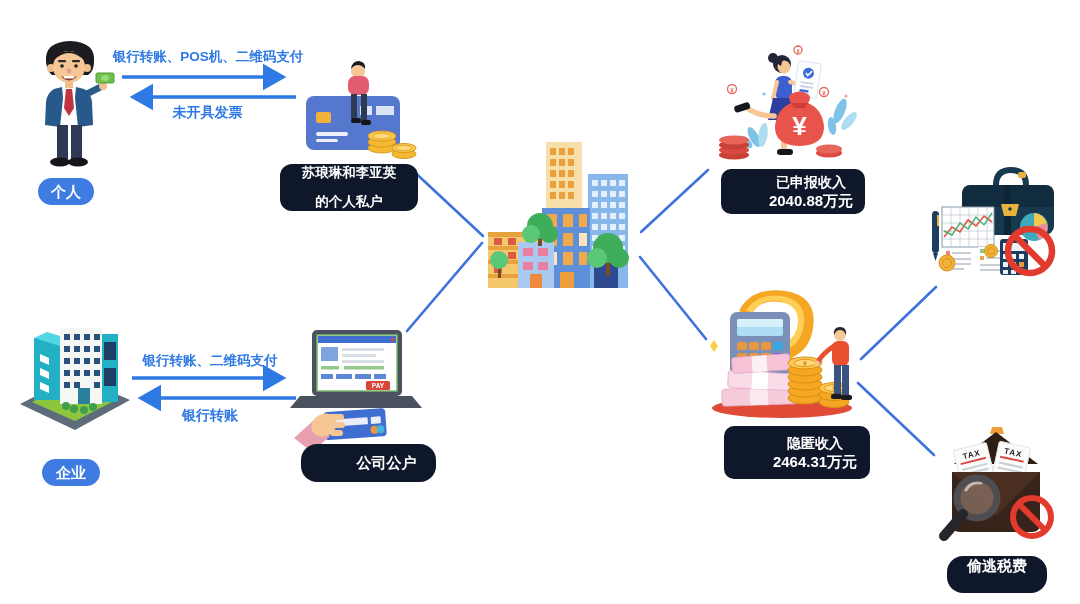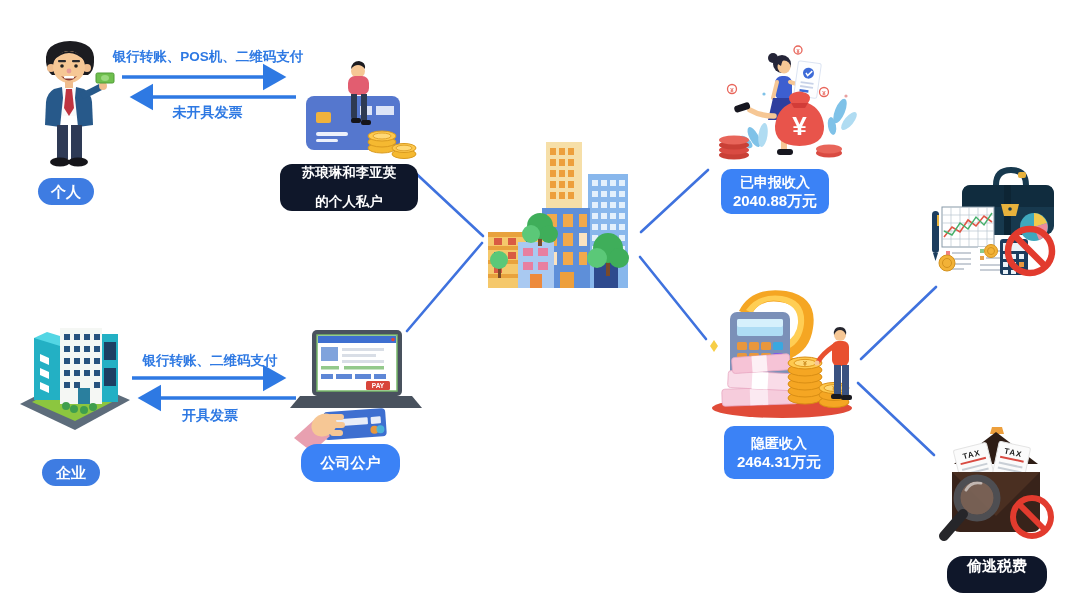--- a/index.html
+++ b/index.html
@@ -7,21 +7,21 @@
     position:relative;width:1080px;height:604px;background:#ffffff;overflow:hidden;
     font-family:"Liberation Sans","DejaVu Sans",sans-serif;
   }
   .abs{position:absolute;}
   svg{display:block;}
   .lbl{
     position:absolute;display:flex;flex-direction:column;align-items:center;justify-content:center;
     color:#fff;font-weight:bold;text-align:center;line-height:1.3;white-space:nowrap;
   }
   .pill{background:#3E7CE2;border-radius:15px;font-size:15px;}
-  .boxblue{background:#3b82f6;border-radius:10px;}
+  .boxblue{background:#0f172a;border-radius:10px;padding-left:36px;}
   .brightbox{background:#0f172a;border-radius:10px;justify-content:space-between;}
   .flowtxt{
     position:absolute;color:#2E79E3;font-weight:bold;text-align:center;font-size:13.5px;white-space:nowrap;
   }
 </style>
 </head>
 <body>
 
 <div id="canvas">
 
@@ -42,21 +42,21 @@
     <line x1="407" y1="331" x2="482" y2="243" stroke="#3F72DE" stroke-width="2.6" stroke-linecap="round"></line>
     <line x1="641" y1="232" x2="708" y2="170" stroke="#3F72DE" stroke-width="2.6" stroke-linecap="round"></line>
     <line x1="640" y1="257" x2="706" y2="339" stroke="#3F72DE" stroke-width="2.6" stroke-linecap="round"></line>
     <line x1="861" y1="359" x2="936" y2="287" stroke="#3F72DE" stroke-width="2.6" stroke-linecap="round"></line>
     <line x1="858" y1="383" x2="934" y2="455" stroke="#3F72DE" stroke-width="2.6" stroke-linecap="round"></line>
   </svg>
 
   <div class="flowtxt" style="left:108px;top:48px;width:200px;">银行转账、POS机、二维码支付</div>
   <div class="flowtxt" style="left:145px;top:104px;width:125px;font-size:14px;">未开具发票</div>
   <div class="flowtxt" style="left:135px;top:352px;width:150px;">银行转账、二维码支付</div>
-  <div class="flowtxt" style="left:155px;top:407px;width:110px;font-size:14px;">开具发票</div>
+  <div class="flowtxt" style="left:155px;top:407px;width:110px;font-size:14px;">银行转账</div>
 
   <svg class="abs" style="left:16px;top:36px;" width="108" height="142" viewBox="0 0 108 142">
     <path d="M30 26 Q28 6 54 5 Q80 6 78 26 Q78 35 72 39 L36 39 Q31 35 30 26 Z" fill="#1c1c20"></path>
     <circle cx="35" cy="32" r="4" fill="#f0bd8d"></circle>
       <circle cx="71" cy="32" r="4" fill="#f0bd8d"></circle>
     <circle cx="53" cy="31" r="16" fill="#f6c795"></circle>
     <path d="M37 25 Q53 9 69 25 Q66 16 53 15 Q40 16 37 25 Z" fill="#1c1c20"></path>
     <rect x="42" y="24" width="8" height="2.2" rx="1" fill="#2a2a2e"></rect>
     <rect x="56" y="24" width="8" height="2.2" rx="1" fill="#2a2a2e"></rect>
     <circle cx="46" cy="30" r="1.8" fill="#222"></circle>

